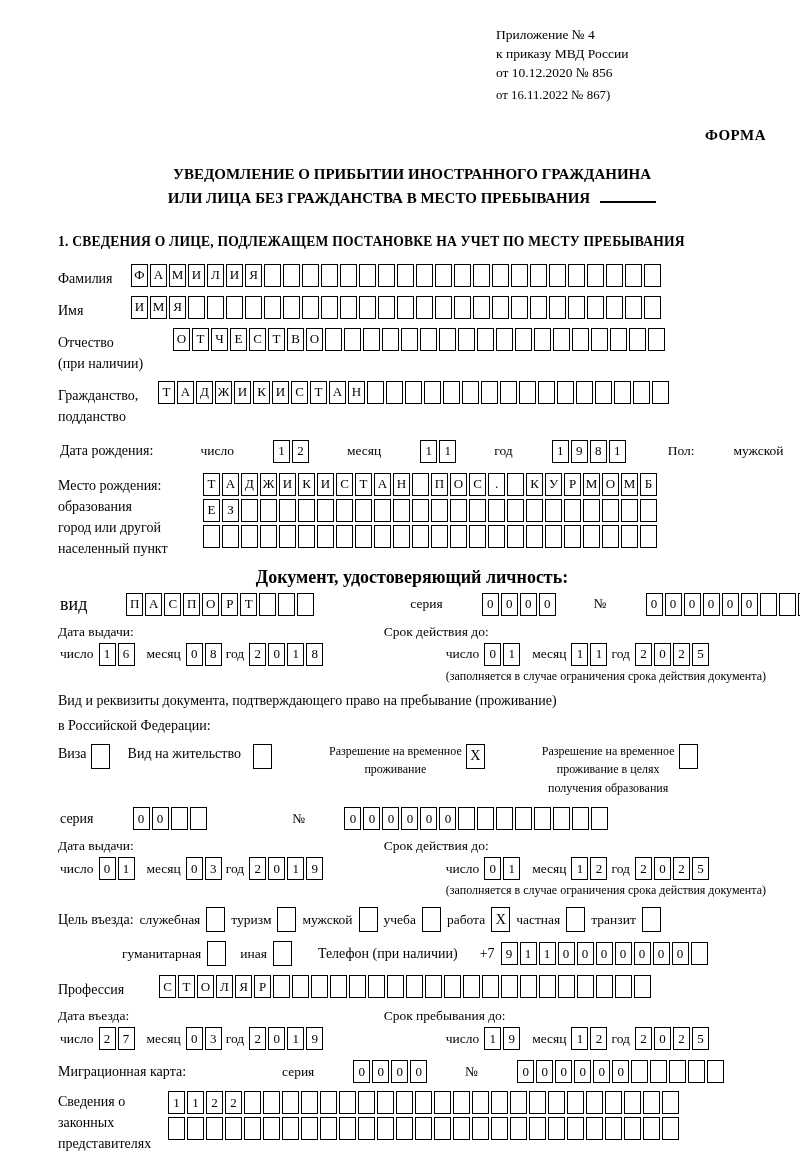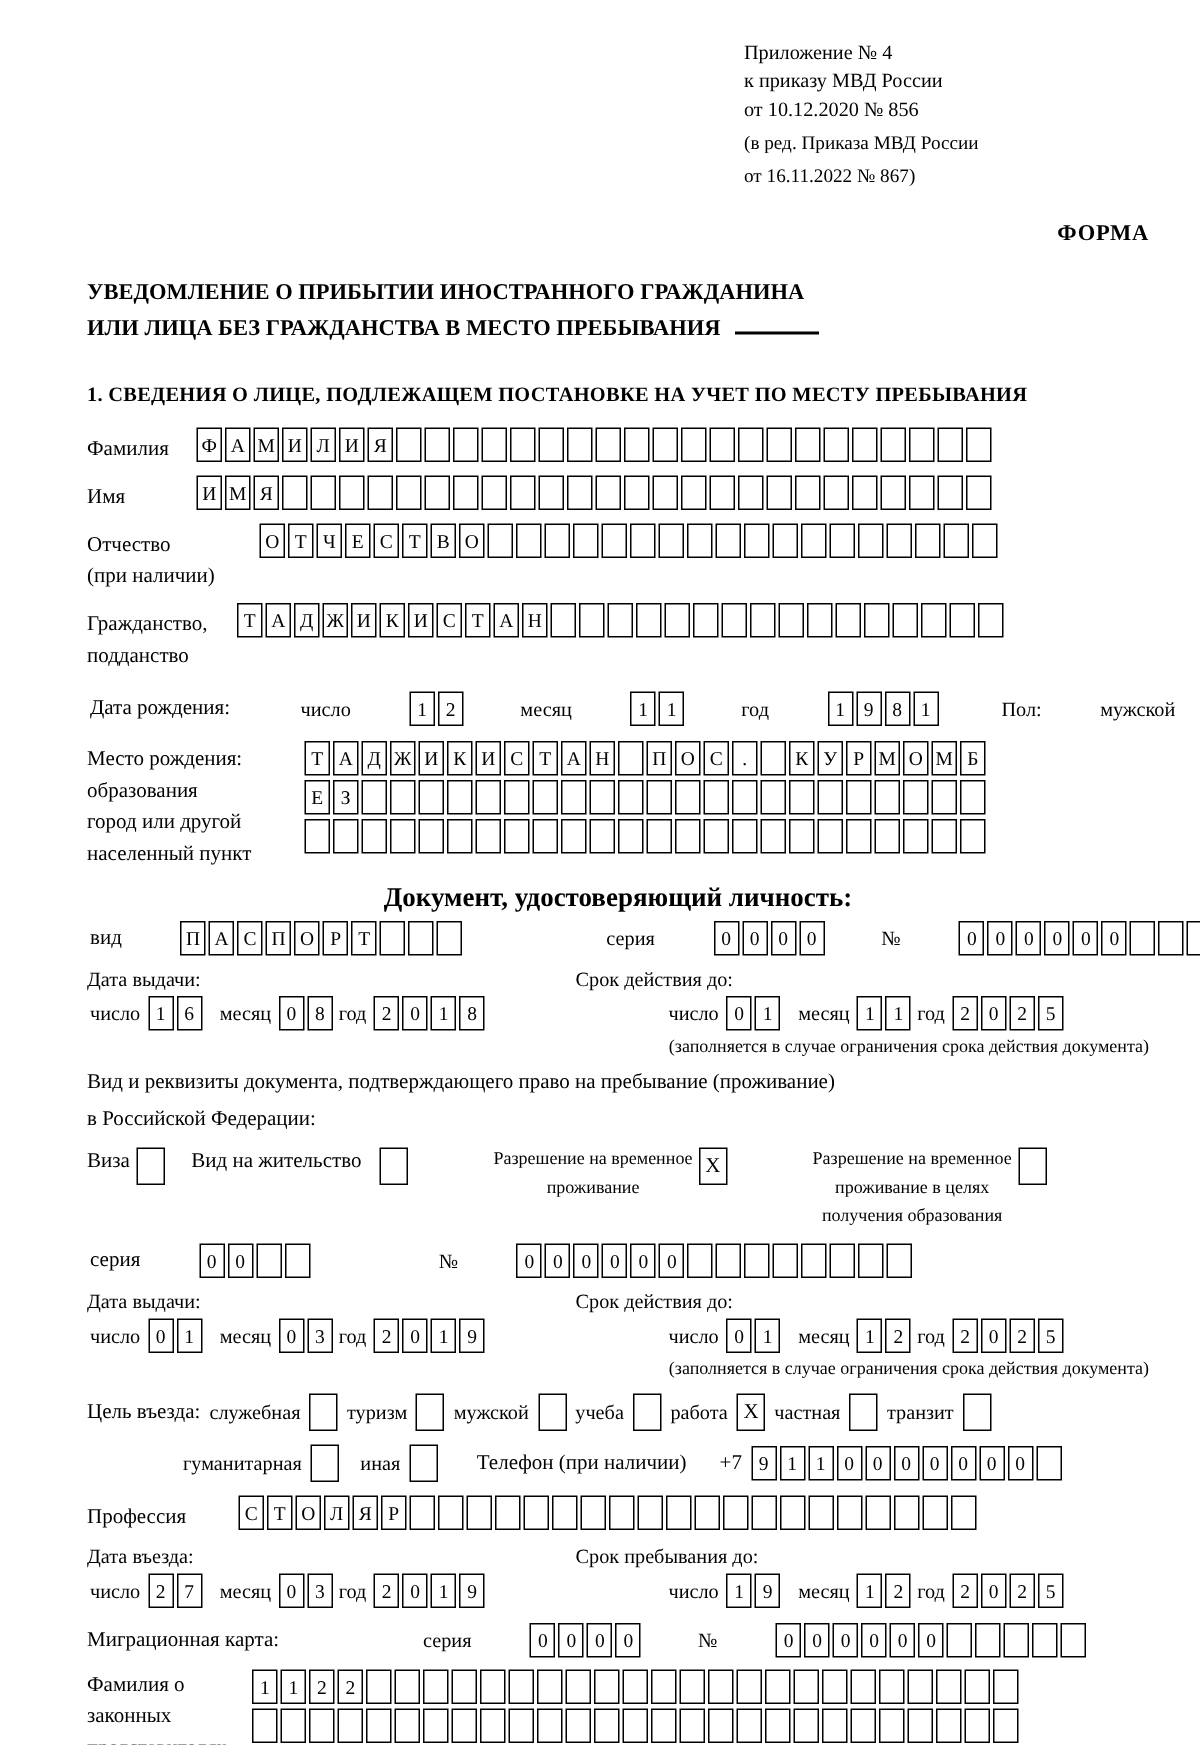--- a/index.html
+++ b/index.html
@@ -9,21 +9,21 @@
     font-family:"Liberation Serif","DejaVu Serif",serif;
     color:#000; font-size:14px;
   }
   .page { padding:26px 34px 0 58px; }
 
   .appendix { margin-left:438px; font-size:13.5px; line-height:1.4; }
   .appendix .sub { margin-top:4px; font-size:12.8px; }
 
   .forma { text-align:right; font-weight:bold; font-size:15px; margin-top:22px; letter-spacing:.5px; }
 
-  .title { font-weight:bold; font-size:15px; margin-top:18px; line-height:1.6; }
+  .title { text-align:center; font-weight:bold; font-size:15px; margin-top:18px; line-height:1.6; }
   .blank-line { display:inline-block; width:56px; border-bottom:2px solid #000; height:13px; margin-left:10px; }
 
   .section-heading { font-weight:bold; font-size:13.6px; margin-top:24px; letter-spacing:.2px; white-space:nowrap; }
 
   .row { display:flex; align-items:flex-start; margin-top:7px; }
   .lbl { padding-top:4px; line-height:1.5; font-size:14px; flex:0 0 auto; }
   .cells { display:flex; flex-wrap:nowrap; }
   .cells.stack { flex-direction:column; }
   .cells.stack .cells { margin-bottom:3px; }
   .cell {
@@ -61,21 +61,20 @@
 </style>
 </head>
 <body>
 
 <div class="page">
 
   <div class="appendix">
     <div>Приложение № 4</div>
     <div>к приказу МВД России</div>
     <div>от 10.12.2020 № 856</div>
-    <div class="sub">(в ред. Приказа МВД России</div>
     <div class="sub">от 16.11.2022 № 867)</div>
   </div>
 
   <div class="forma">ФОРМА</div>
 
   <div class="title">
     <div>УВЕДОМЛЕНИЕ О ПРИБЫТИИ ИНОСТРАННОГО ГРАЖДАНИНА</div>
     <div>
       <span>ИЛИ ЛИЦА БЕЗ ГРАЖДАНСТВА В МЕСТО ПРЕБЫВАНИЯ</span><span class="blank-line"></span>
     </div>
@@ -333,21 +332,21 @@
           <span class="cell"></span>
           <span class="cell"></span>
           <span class="cell"></span>
         </div>
     </div>
   </div>
 
   <div class="center-bold">Документ, удостоверяющий личность:</div>
 
   <div class="row inline" style="align-items:center; margin-top:5px;">
-    <span class="dlabel" style="width:48px; font-size:14px;">вид</span>
+    <span class="dlabel" style="width:48px; font-size:18px;">вид</span>
     <span class="cells">
         <span class="cell">П</span>
         <span class="cell">А</span>
         <span class="cell">С</span>
         <span class="cell">П</span>
         <span class="cell">О</span>
         <span class="cell">Р</span>
         <span class="cell">Т</span>
         <span class="cell"></span>
         <span class="cell"></span>
@@ -672,21 +671,21 @@
         <span class="cell"></span>
         <span class="cell"></span>
         <span class="cell"></span>
         <span class="cell"></span>
         <span class="cell"></span>
       </span>
   </div>
 
   <div class="row" style="margin-top:8px;">
     <div class="lbl" style="width:110px; padding-top:0;">
-      <div>Фамилия о</div>
+      <div>Сведения о</div>
       <div>законных</div>
       <div>представителях</div>
 
     </div>
     <div class="cells stack">
       <div class="cells">
           <span class="cell">1</span>
           <span class="cell">1</span>
           <span class="cell">2</span>
           <span class="cell">2</span>

